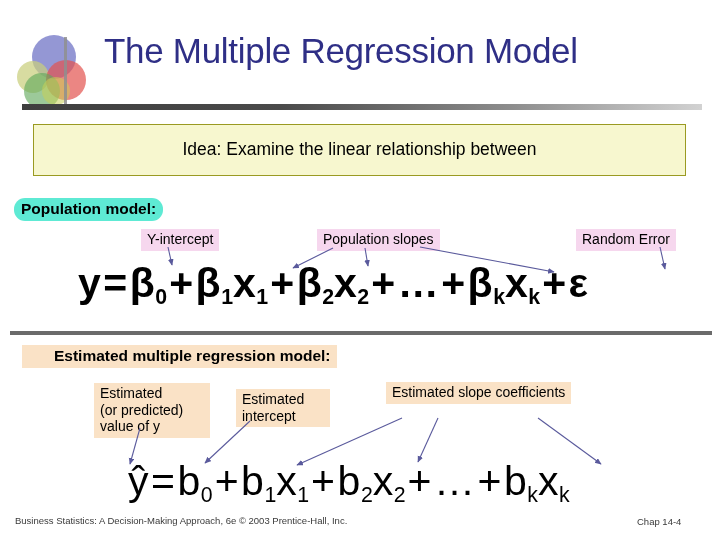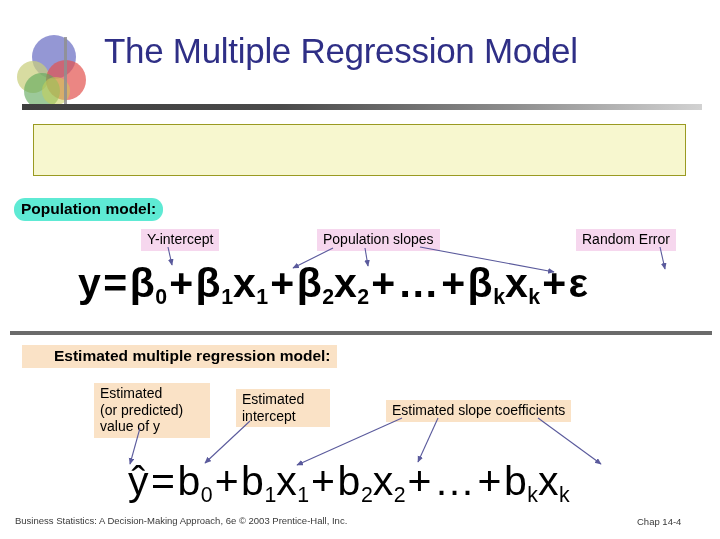--- a/index.html
+++ b/index.html
@@ -108,21 +108,21 @@
   .callout.pink { background: #f6d7ee; }
   .callout.peach { background: #fae2c6; }
   .callout.multiline { white-space: normal; }
 
   #callout-y-intercept      { left: 141px; top: 229px; }
   #callout-population-slopes{ left: 317px; top: 229px; }
   #callout-random-error     { left: 576px; top: 229px; }
 
   #callout-predicted-y      { left: 94px;  top: 383px; width: 104px; }
   #callout-est-intercept    { left: 236px; top: 389px; width: 82px; }
-  #callout-slope-coeff      { left: 386px; top: 400px; }
+  #callout-slope-coeff      { left: 386px; top: 382px; }
 
   
   .equation {
     position: absolute;
     font-size: 41px;
     white-space: nowrap;
     letter-spacing: 0.5px;
   }
   #equation-population { left: 78px; top: 260px; font-weight: bold; }
   #equation-estimated  { left: 128px; top: 458px; }
@@ -178,20 +178,21 @@
     <circle cx="48" cy="58" r="14" fill="#c9cf55" opacity="0.55"></circle>
     <rect x="56" y="4" width="3" height="72" fill="#8f8f8f" opacity="0.85"></rect>
   </svg>
 </div>
 
 <div id="slide-title">The Multiple Regression Model</div>
 
 <div id="title-rule"></div>
 
 <div id="idea-box">
+  <div class="line">Idea: Examine the linear relationship between</div>
 </div>
 
 <div id="population-header" class="section-header">Population model:</div>
 
 <div id="callout-y-intercept" class="callout pink">Y-intercept</div>
 <div id="callout-population-slopes" class="callout pink">Population slopes</div>
 <div id="callout-random-error" class="callout pink">Random Error</div>
 
 <div id="equation-population" class="equation">
   <span>y</span><span class="op">=</span><span>β</span><span class="sb">0</span><span class="op">+</span><span>β</span><span class="sb">1</span><span>x</span><span class="sb">1</span><span class="op">+</span><span>β</span><span class="sb">2</span><span>x</span><span class="sb">2</span><span class="op">+</span><span>…</span><span class="op">+</span><span>β</span><span class="sb">k</span><span>x</span><span class="sb">k</span><span class="op">+</span><span>ε</span>

